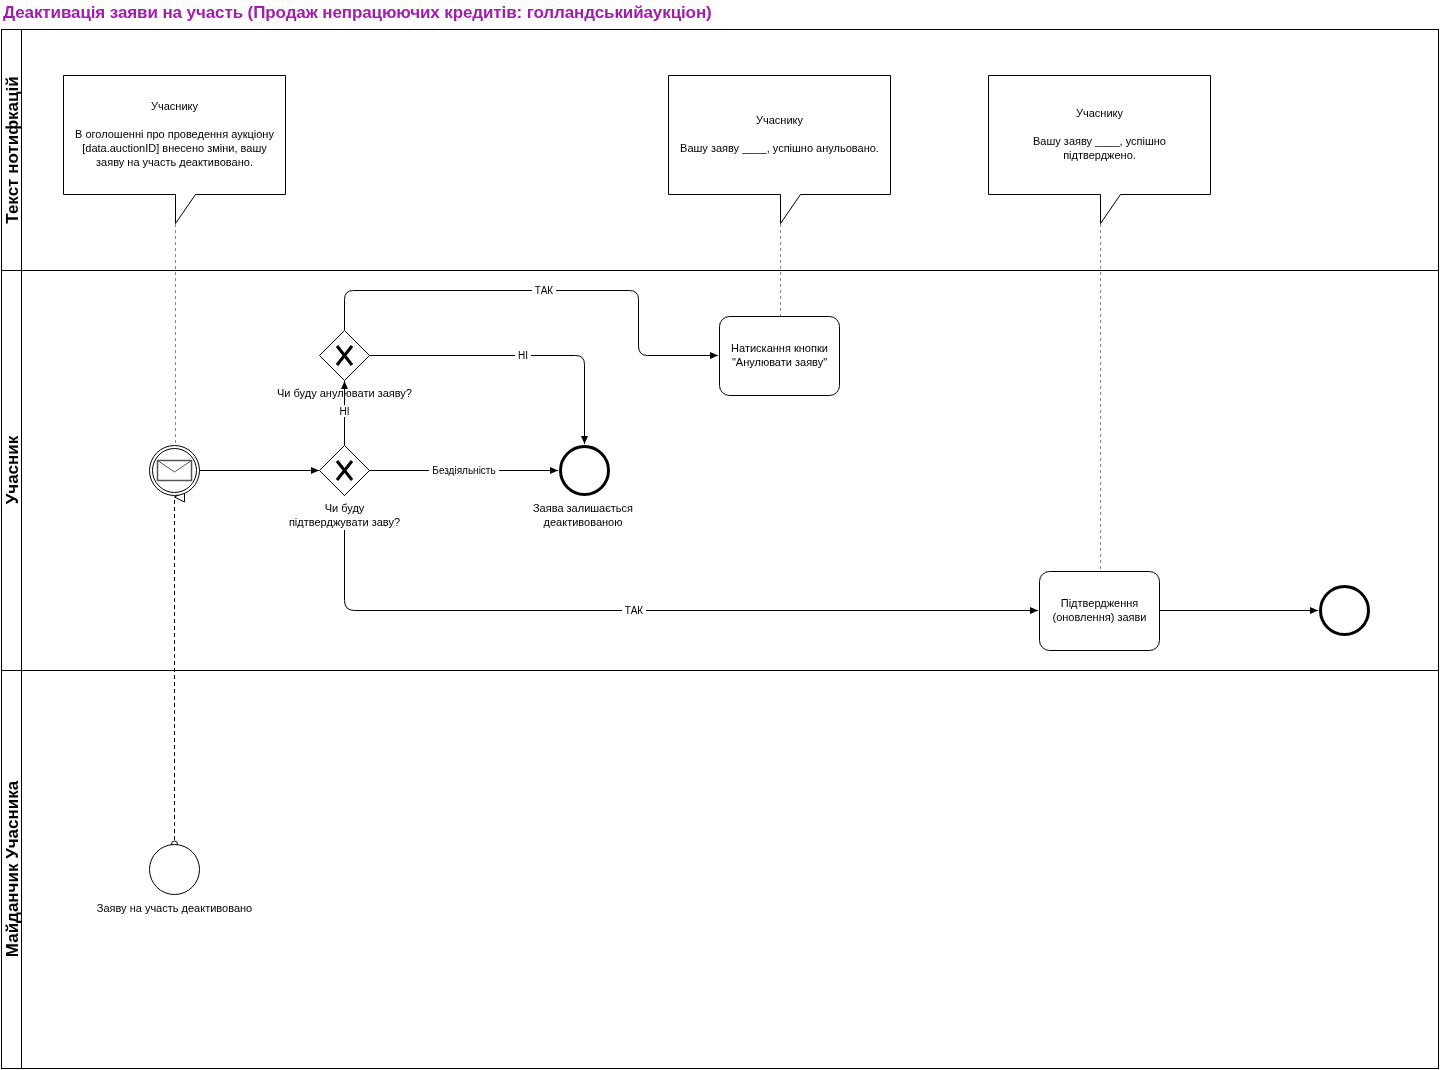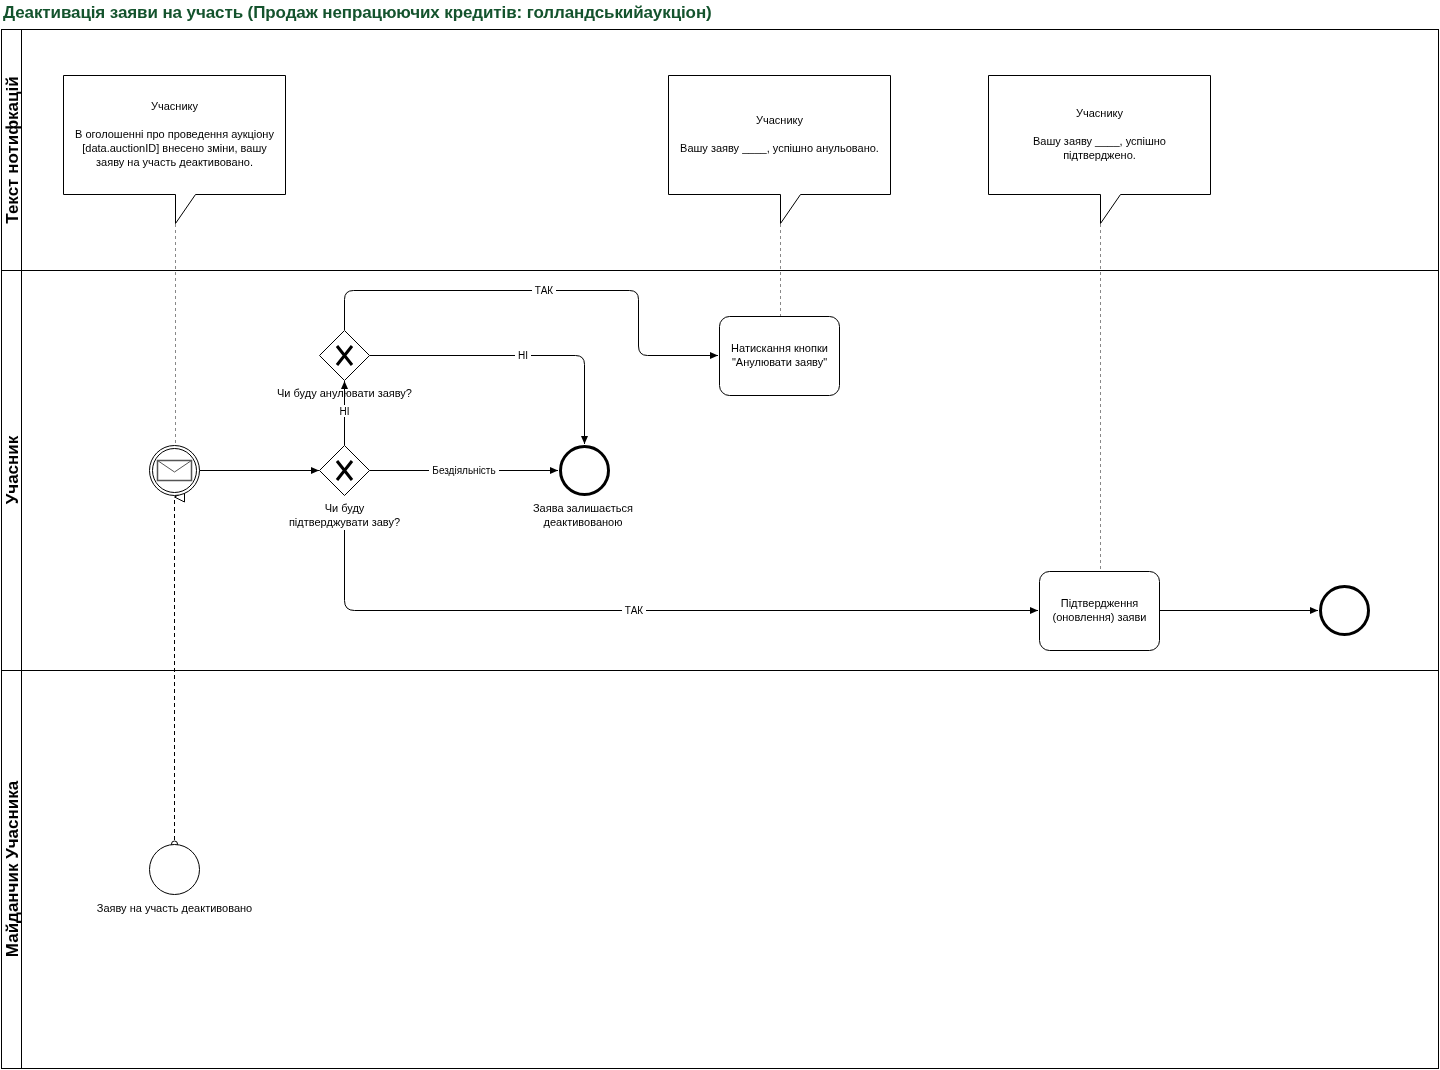--- a/index.html
+++ b/index.html
@@ -1,17 +1,17 @@
 <!DOCTYPE html>
 <html><head>
 <meta charset="utf-8">
 <style>
   html, body { margin: 0; padding: 0; background: #ffffff; }
   body { width: 1440px; height: 1070px; position: relative; overflow: hidden; font-family: "Liberation Sans", sans-serif; }
-  #title { position: absolute; left: 3px; top: 3px; font-size: 17px; font-weight: bold; color: #14532d; white-space: nowrap; letter-spacing: -0.1px; }
+  #title { position: absolute; left: 3px; top: 3px; font-size: 17px; font-weight: bold; color: #a21caf; white-space: nowrap; letter-spacing: -0.1px; }
   svg { position: absolute; left: 0; top: 0; }
   .lane-label { font-family: "Liberation Sans", sans-serif; font-weight: bold; font-size: 17px; fill: #000; }
   .txt { font-family: "Liberation Sans", sans-serif; font-size: 11px; fill: #000; }
   .edge-label { font-family: "Liberation Sans", sans-serif; font-size: 10px; fill: #000; }
 </style>
 </head>
 <body>
 
 <div id="title">Деактивація заяви на участь (Продаж непрацюючих кредитів: голландськийаукціон)</div>
 

